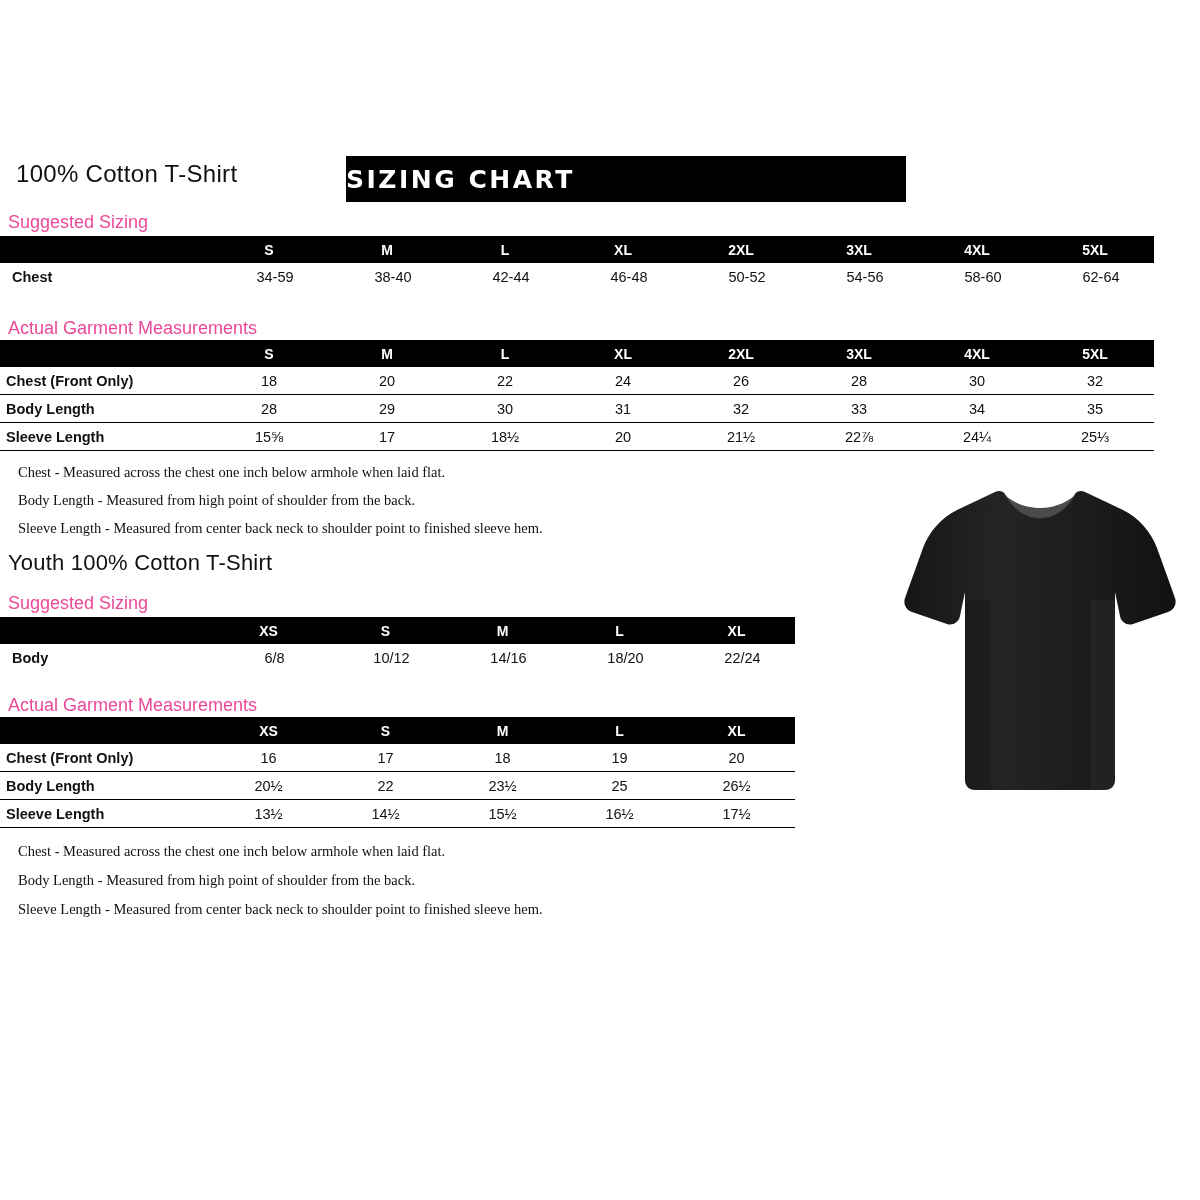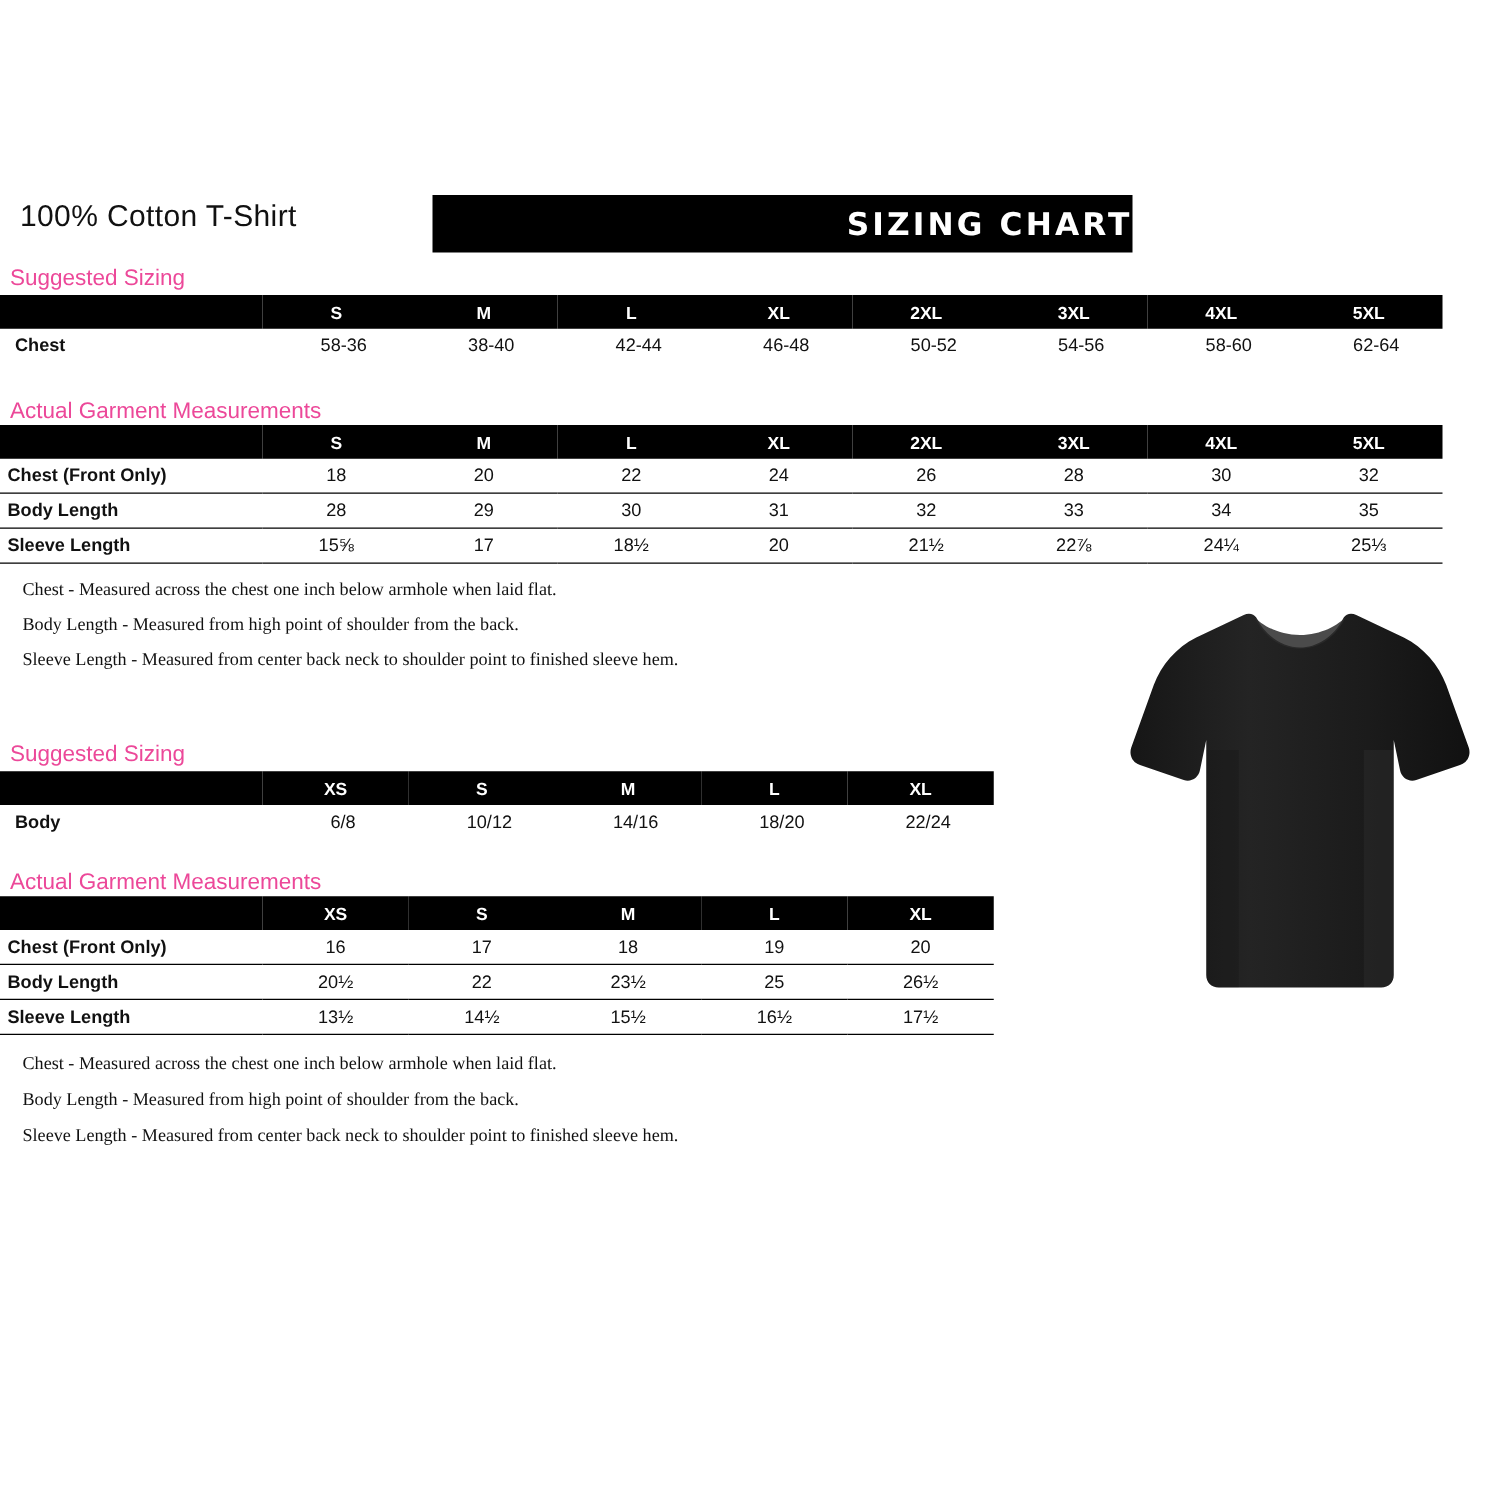--- a/index.html
+++ b/index.html
@@ -45,21 +45,21 @@
     top: -4px;
     width: 560px;
     height: 46px;
     background: #000000;
   }
   .sizing-banner span {
     position: absolute;
     left: 0;
     right: 0;
     top: 9px;
-    text-align: right;
+    text-align: left;
     color: #ffffff;
     font-size: 25px;
     font-weight: bold;
     letter-spacing: 2.5px;
     font-family: "DejaVu Sans", sans-serif;
   }
 
   
   .section-label {
     position: absolute;
@@ -174,21 +174,21 @@
         <td>M</td>
         <td>L</td>
         <td>XL</td>
         <td>2XL</td>
         <td>3XL</td>
         <td>4XL</td>
         <td>5XL</td>
       </tr>
       <tr class="data-row no-rule">
         <td class="first">Chest</td>
-        <td>58-36</td>
+        <td>34-59</td>
         <td>38-40</td>
         <td>42-44</td>
         <td>46-48</td>
         <td>50-52</td>
         <td>54-56</td>
         <td>58-60</td>
         <td>62-64</td>
       </tr>
     </tbody>
   </table>
@@ -252,20 +252,21 @@
         <td>24¼</td>
         <td>25⅓</td>
       </tr>
     </tbody>
   </table>
 
   <div class="note" style="left:18px; top:464px;">Chest - Measured across the chest one inch below armhole when laid flat.</div>
   <div class="note" style="left:18px; top:492px;">Body Length - Measured from high point of shoulder from the back.</div>
   <div class="note" style="left:18px; top:520px;">Sleeve Length - Measured from center back neck to shoulder point to finished sleeve hem.</div>
 
+  <div class="youth-title">Youth 100% Cotton T-Shirt</div>
 
   <div class="section-label" style="left:8px; top:593px;">Suggested Sizing</div>
 
   <table class="size-table" style="left:0px; top:617px; width:795px;">
     <colgroup>
       <col style="width:210px">
         <col style="width:117px">
         <col style="width:117px">
         <col style="width:117px">
       <col style="width:117px">

